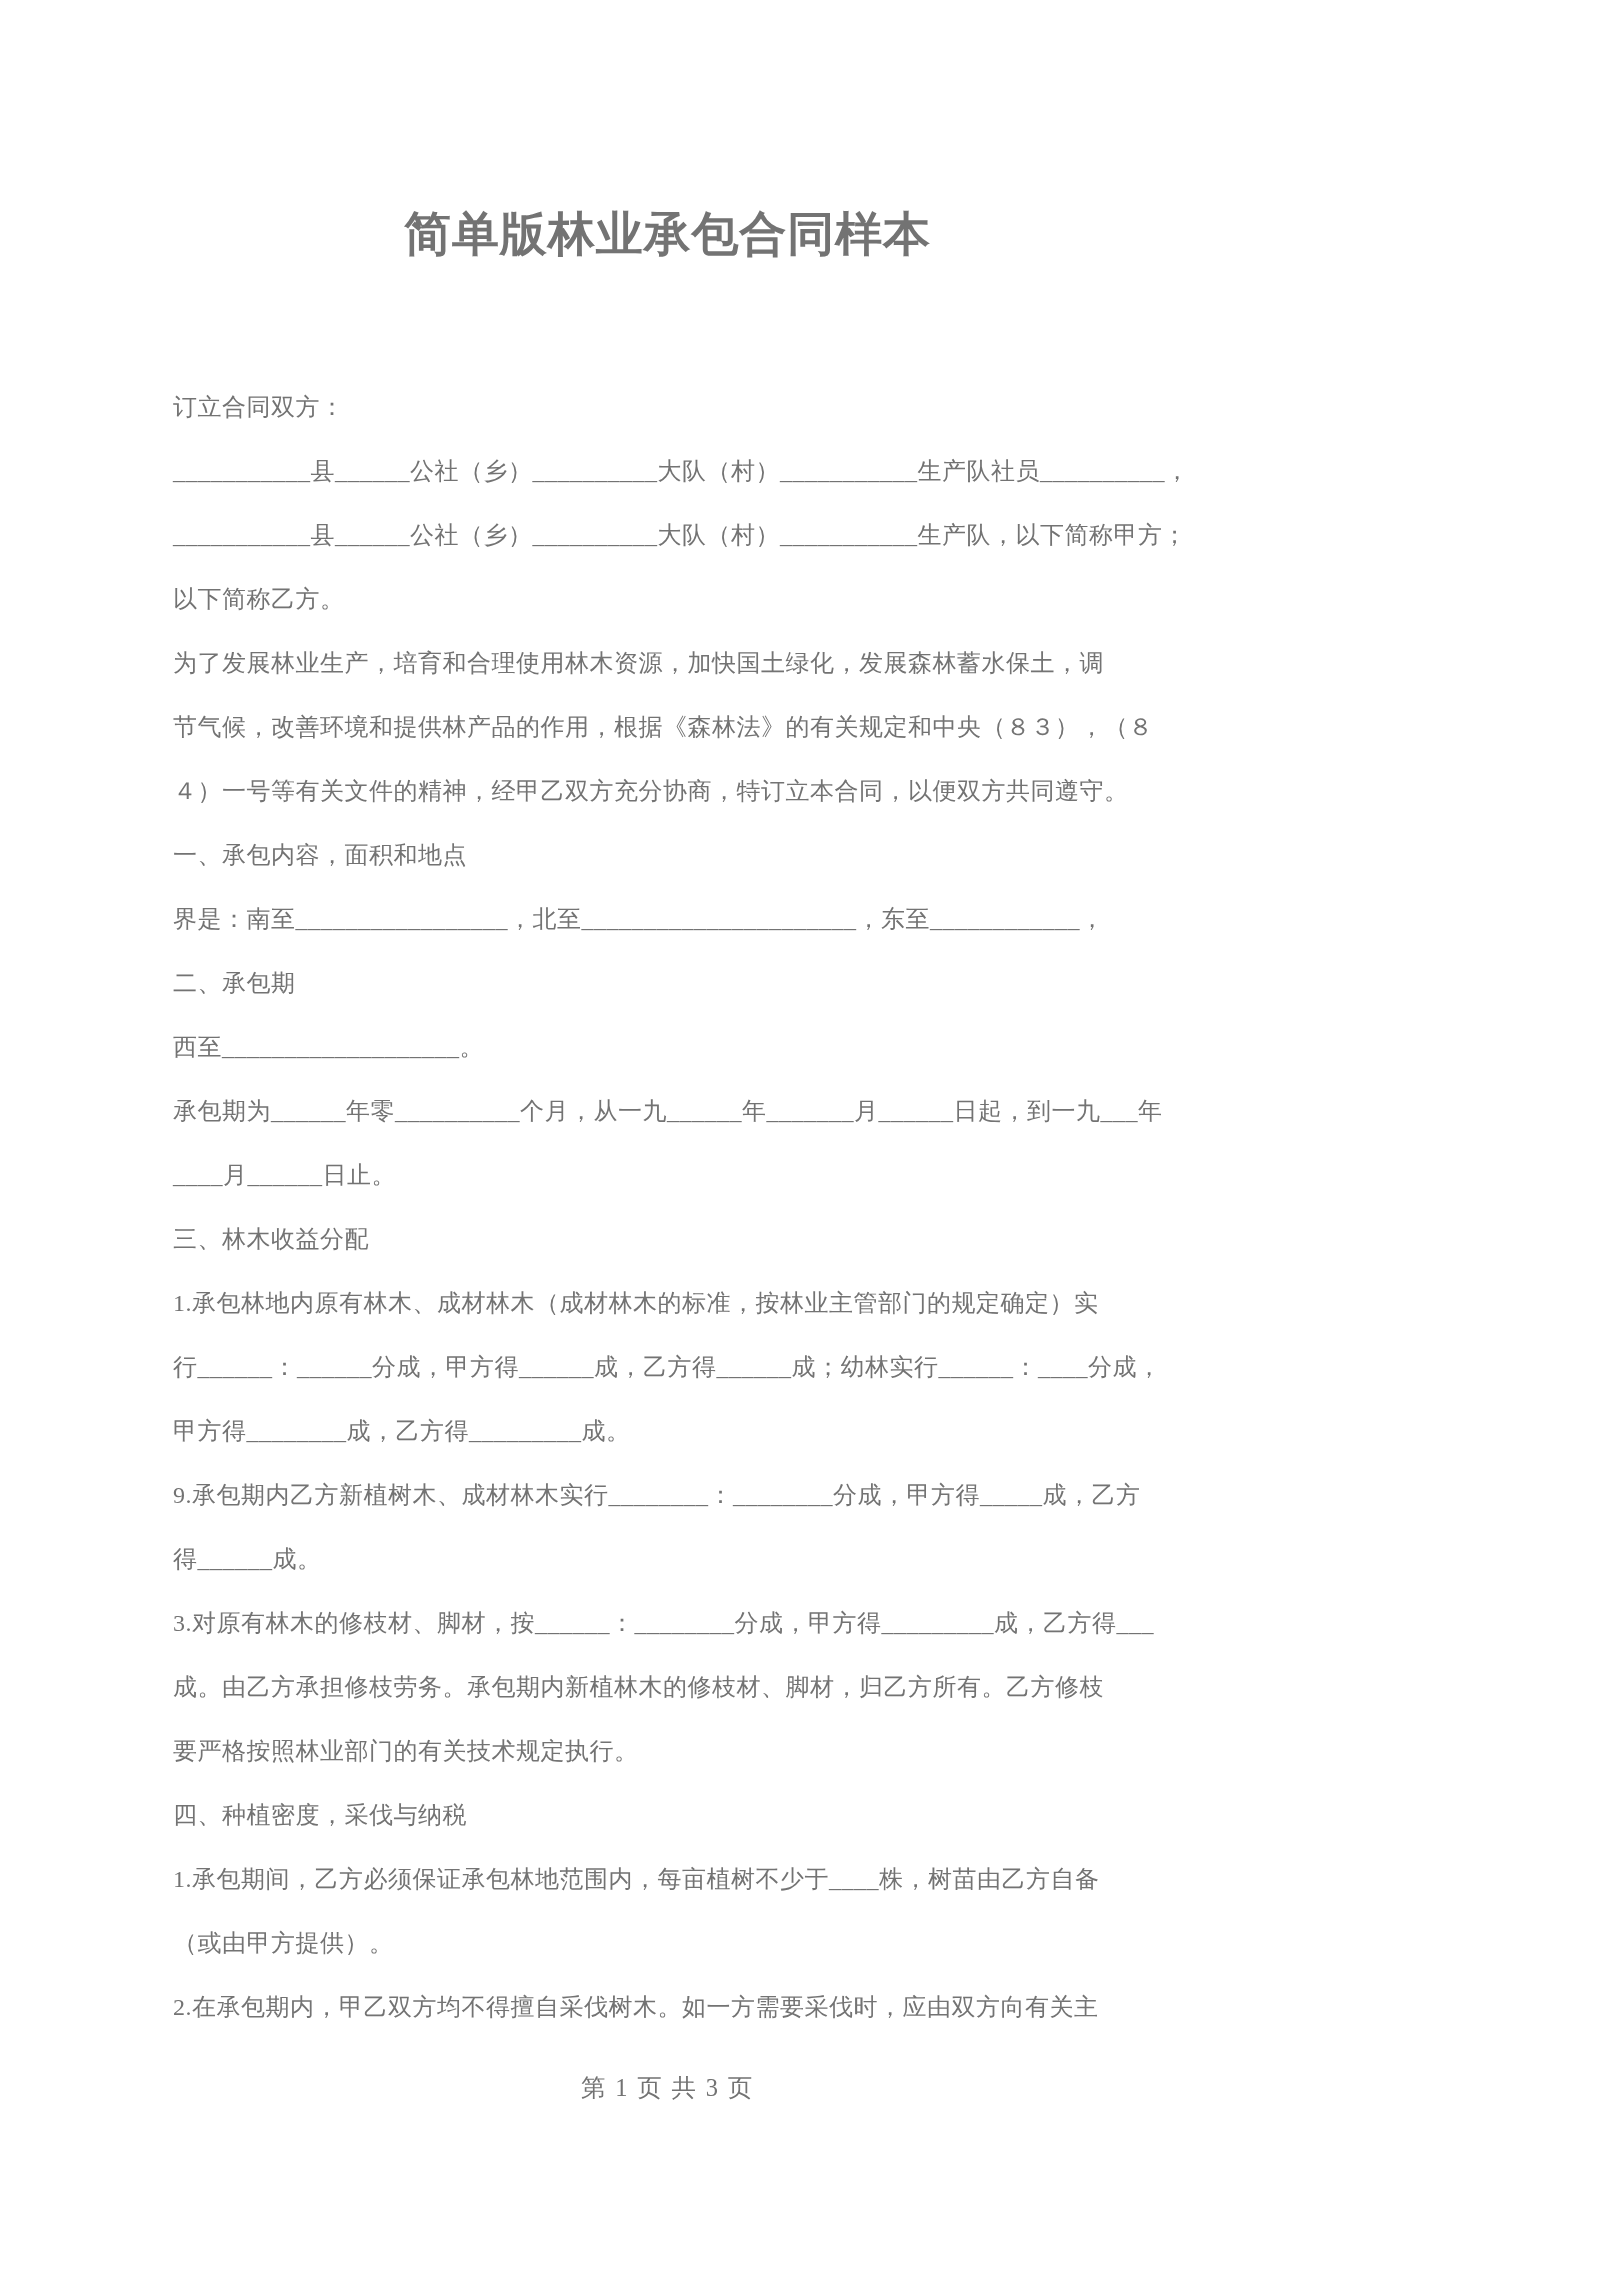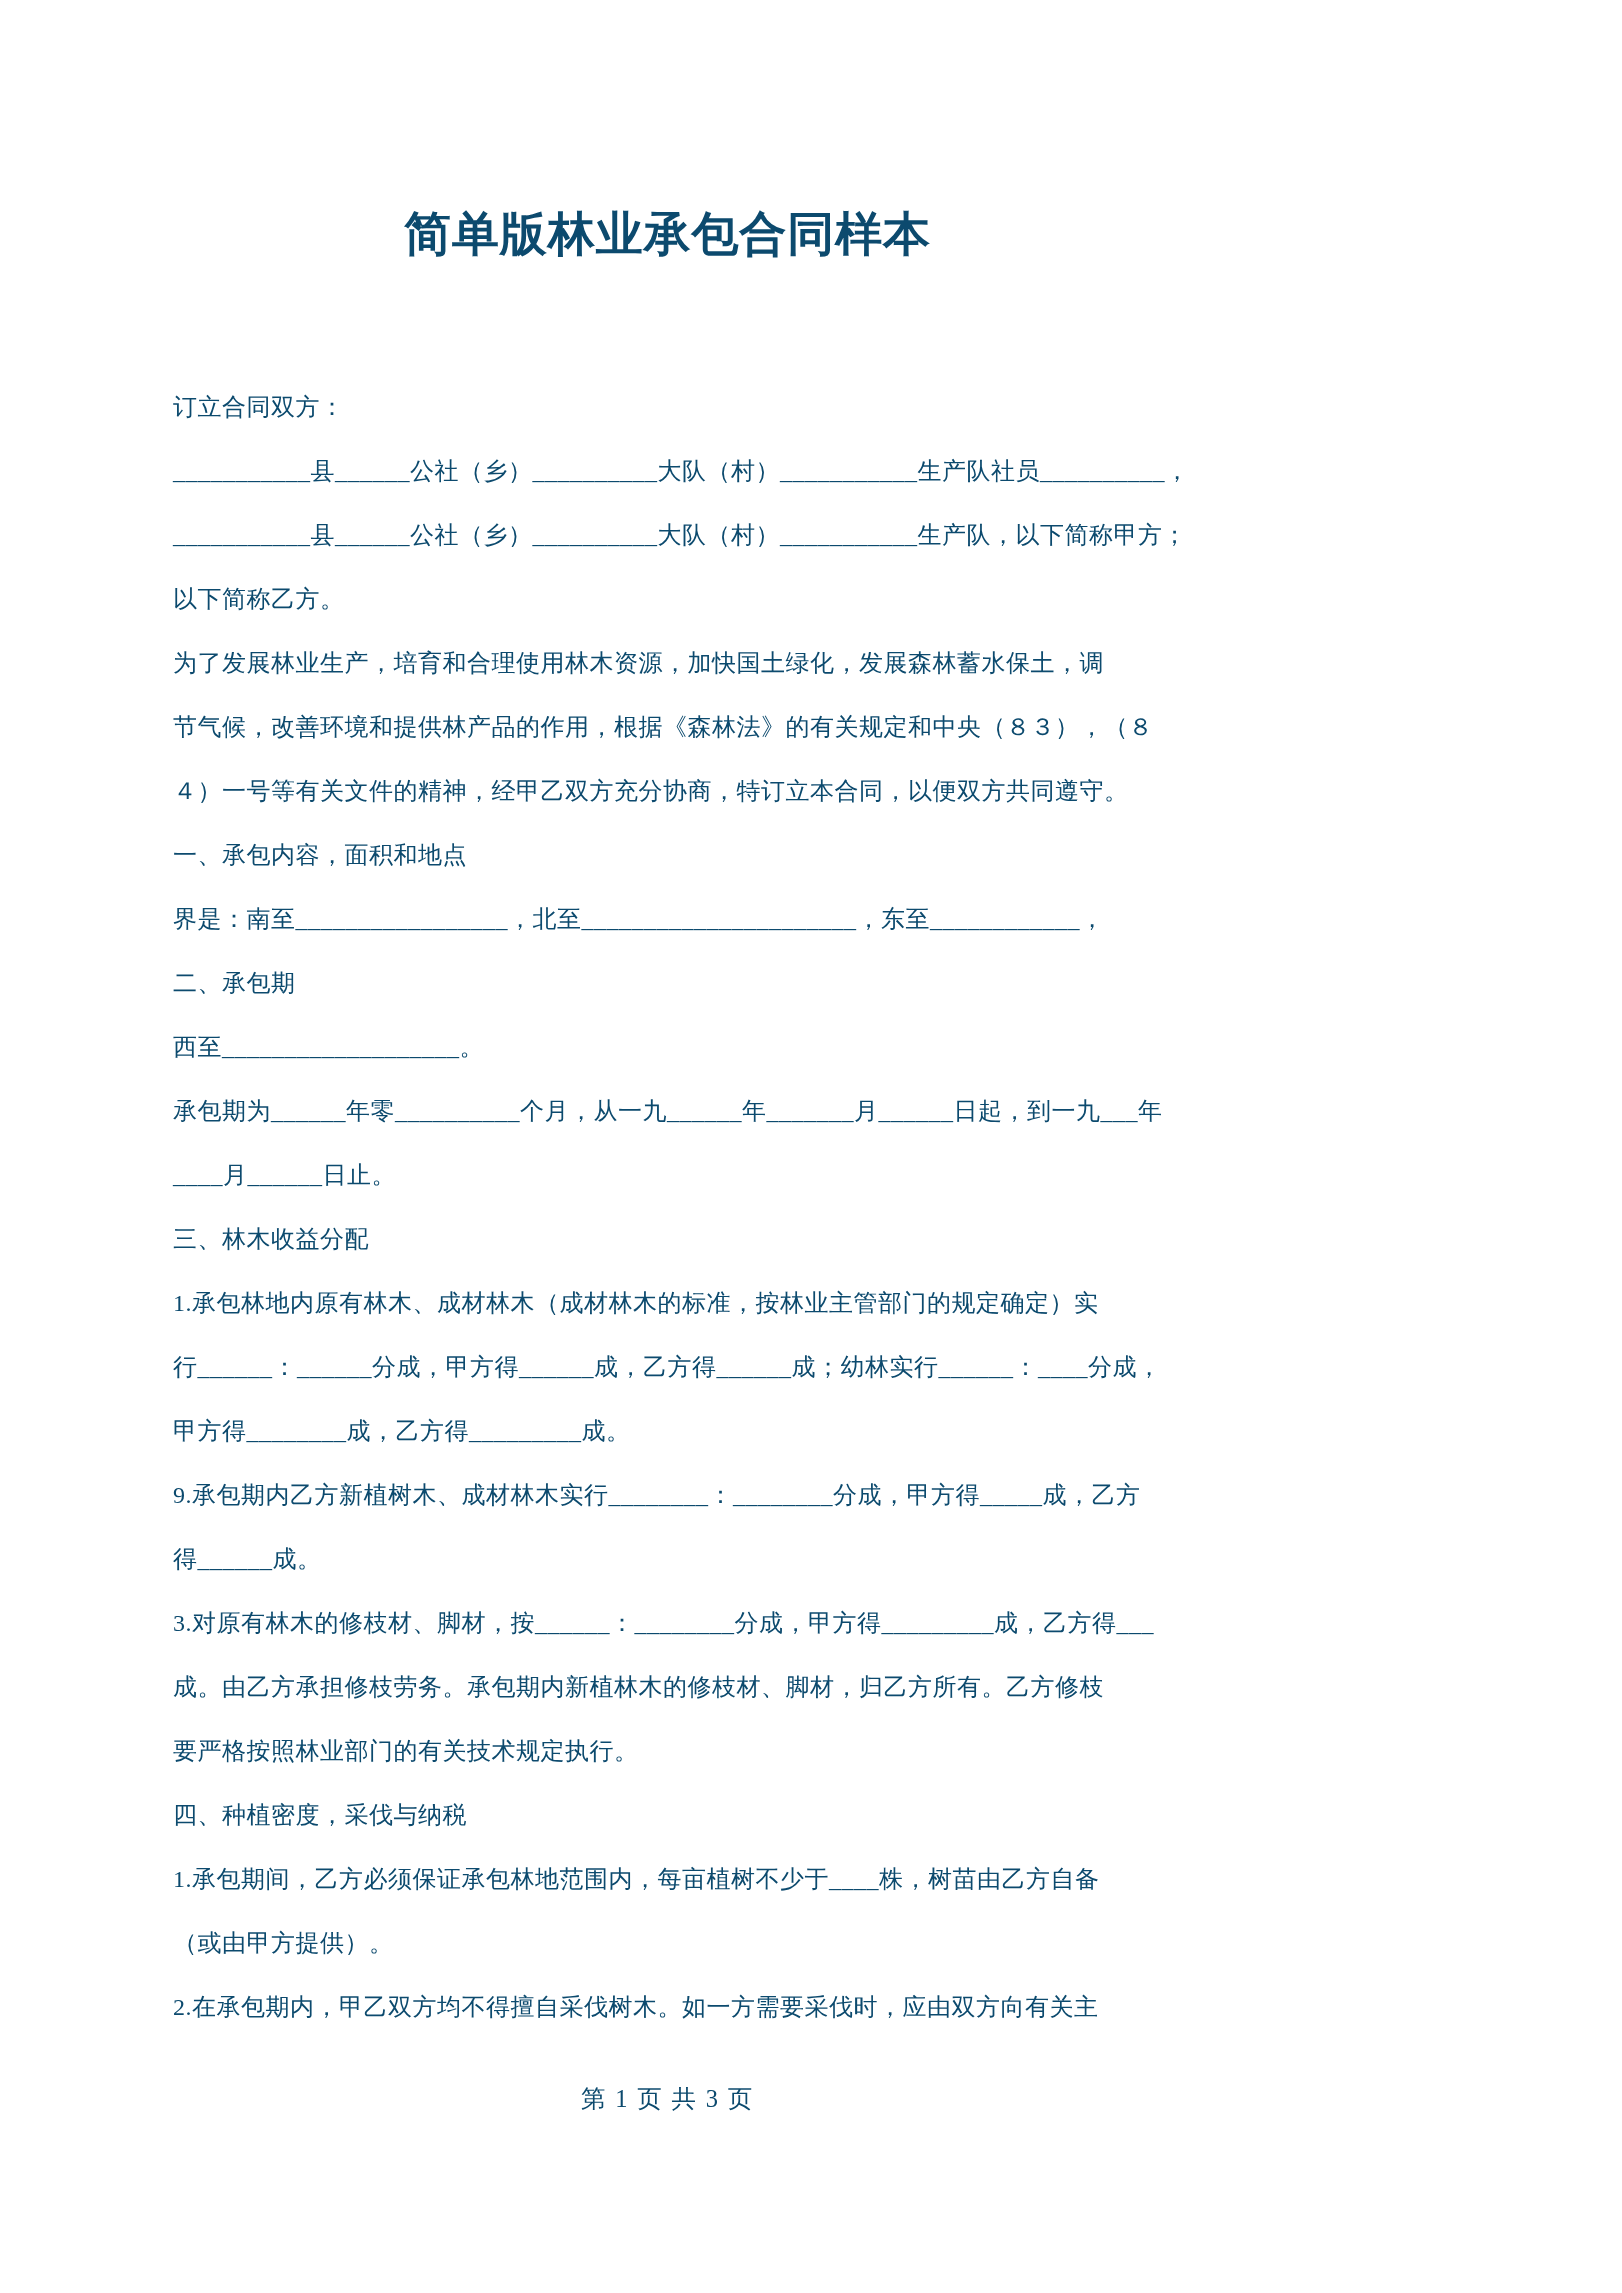--- a/index.html
+++ b/index.html
@@ -5,21 +5,21 @@
   html, body {
     margin: 0;
     padding: 0;
     background: #ffffff;
   }
   .page {
     position: relative;
     width: 1335px;
     height: 2294px;
     background: #ffffff;
-    color: #0c4a6e;
+    color: #737373;
     font-family: "Liberation Serif", "DejaVu Serif", serif;
     box-sizing: border-box;
     padding: 0 173px;
     overflow: hidden;
   }
   .doc-title {
     margin: 207px 0 0 0;
     font-size: 47px;
     line-height: 55px;
     font-weight: bold;
@@ -29,21 +29,21 @@
   .doc-body {
     margin-top: 113px;
   }
   .line {
     font-size: 24px;
     line-height: 64px;
     letter-spacing: 0.5px;
     white-space: pre;
   }
   .doc-footer {
-    margin-top: 45px;
+    margin-top: 34px;
     font-size: 24.5px;
     line-height: 29px;
     text-align: center;
     letter-spacing: 1.8px;
   }
 </style>
 </head>
 <body>
 
 <div class="page">

